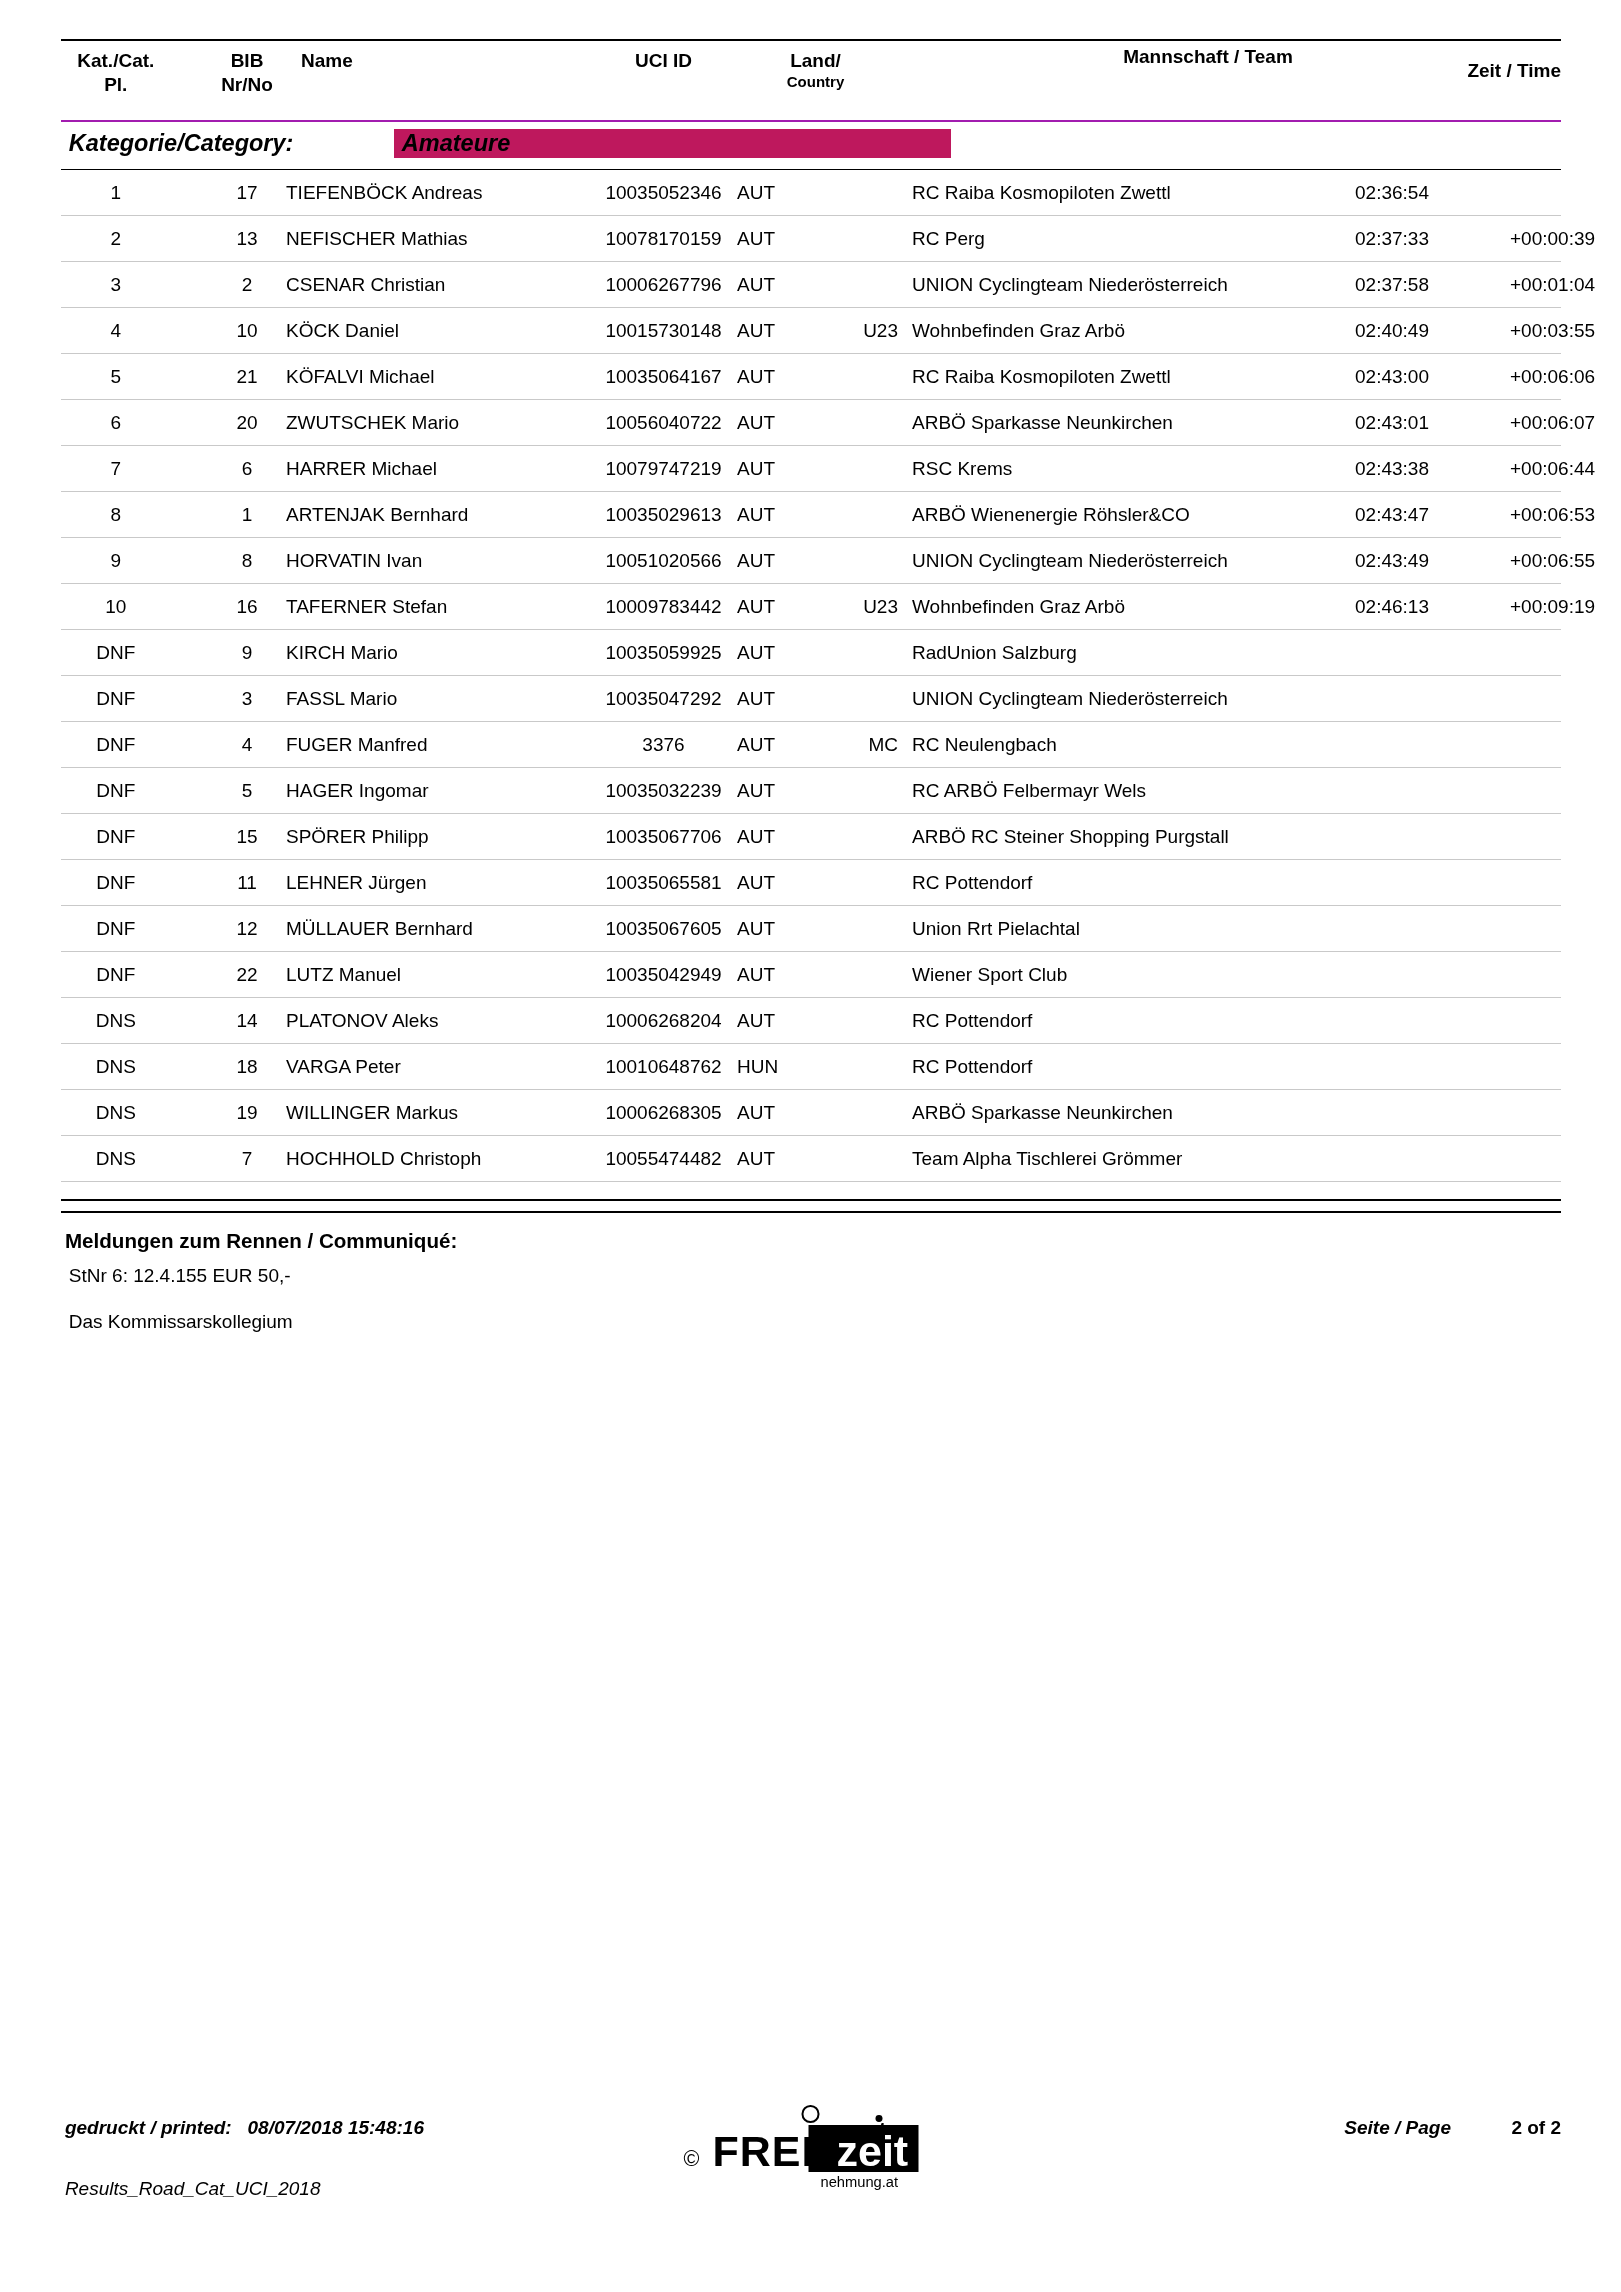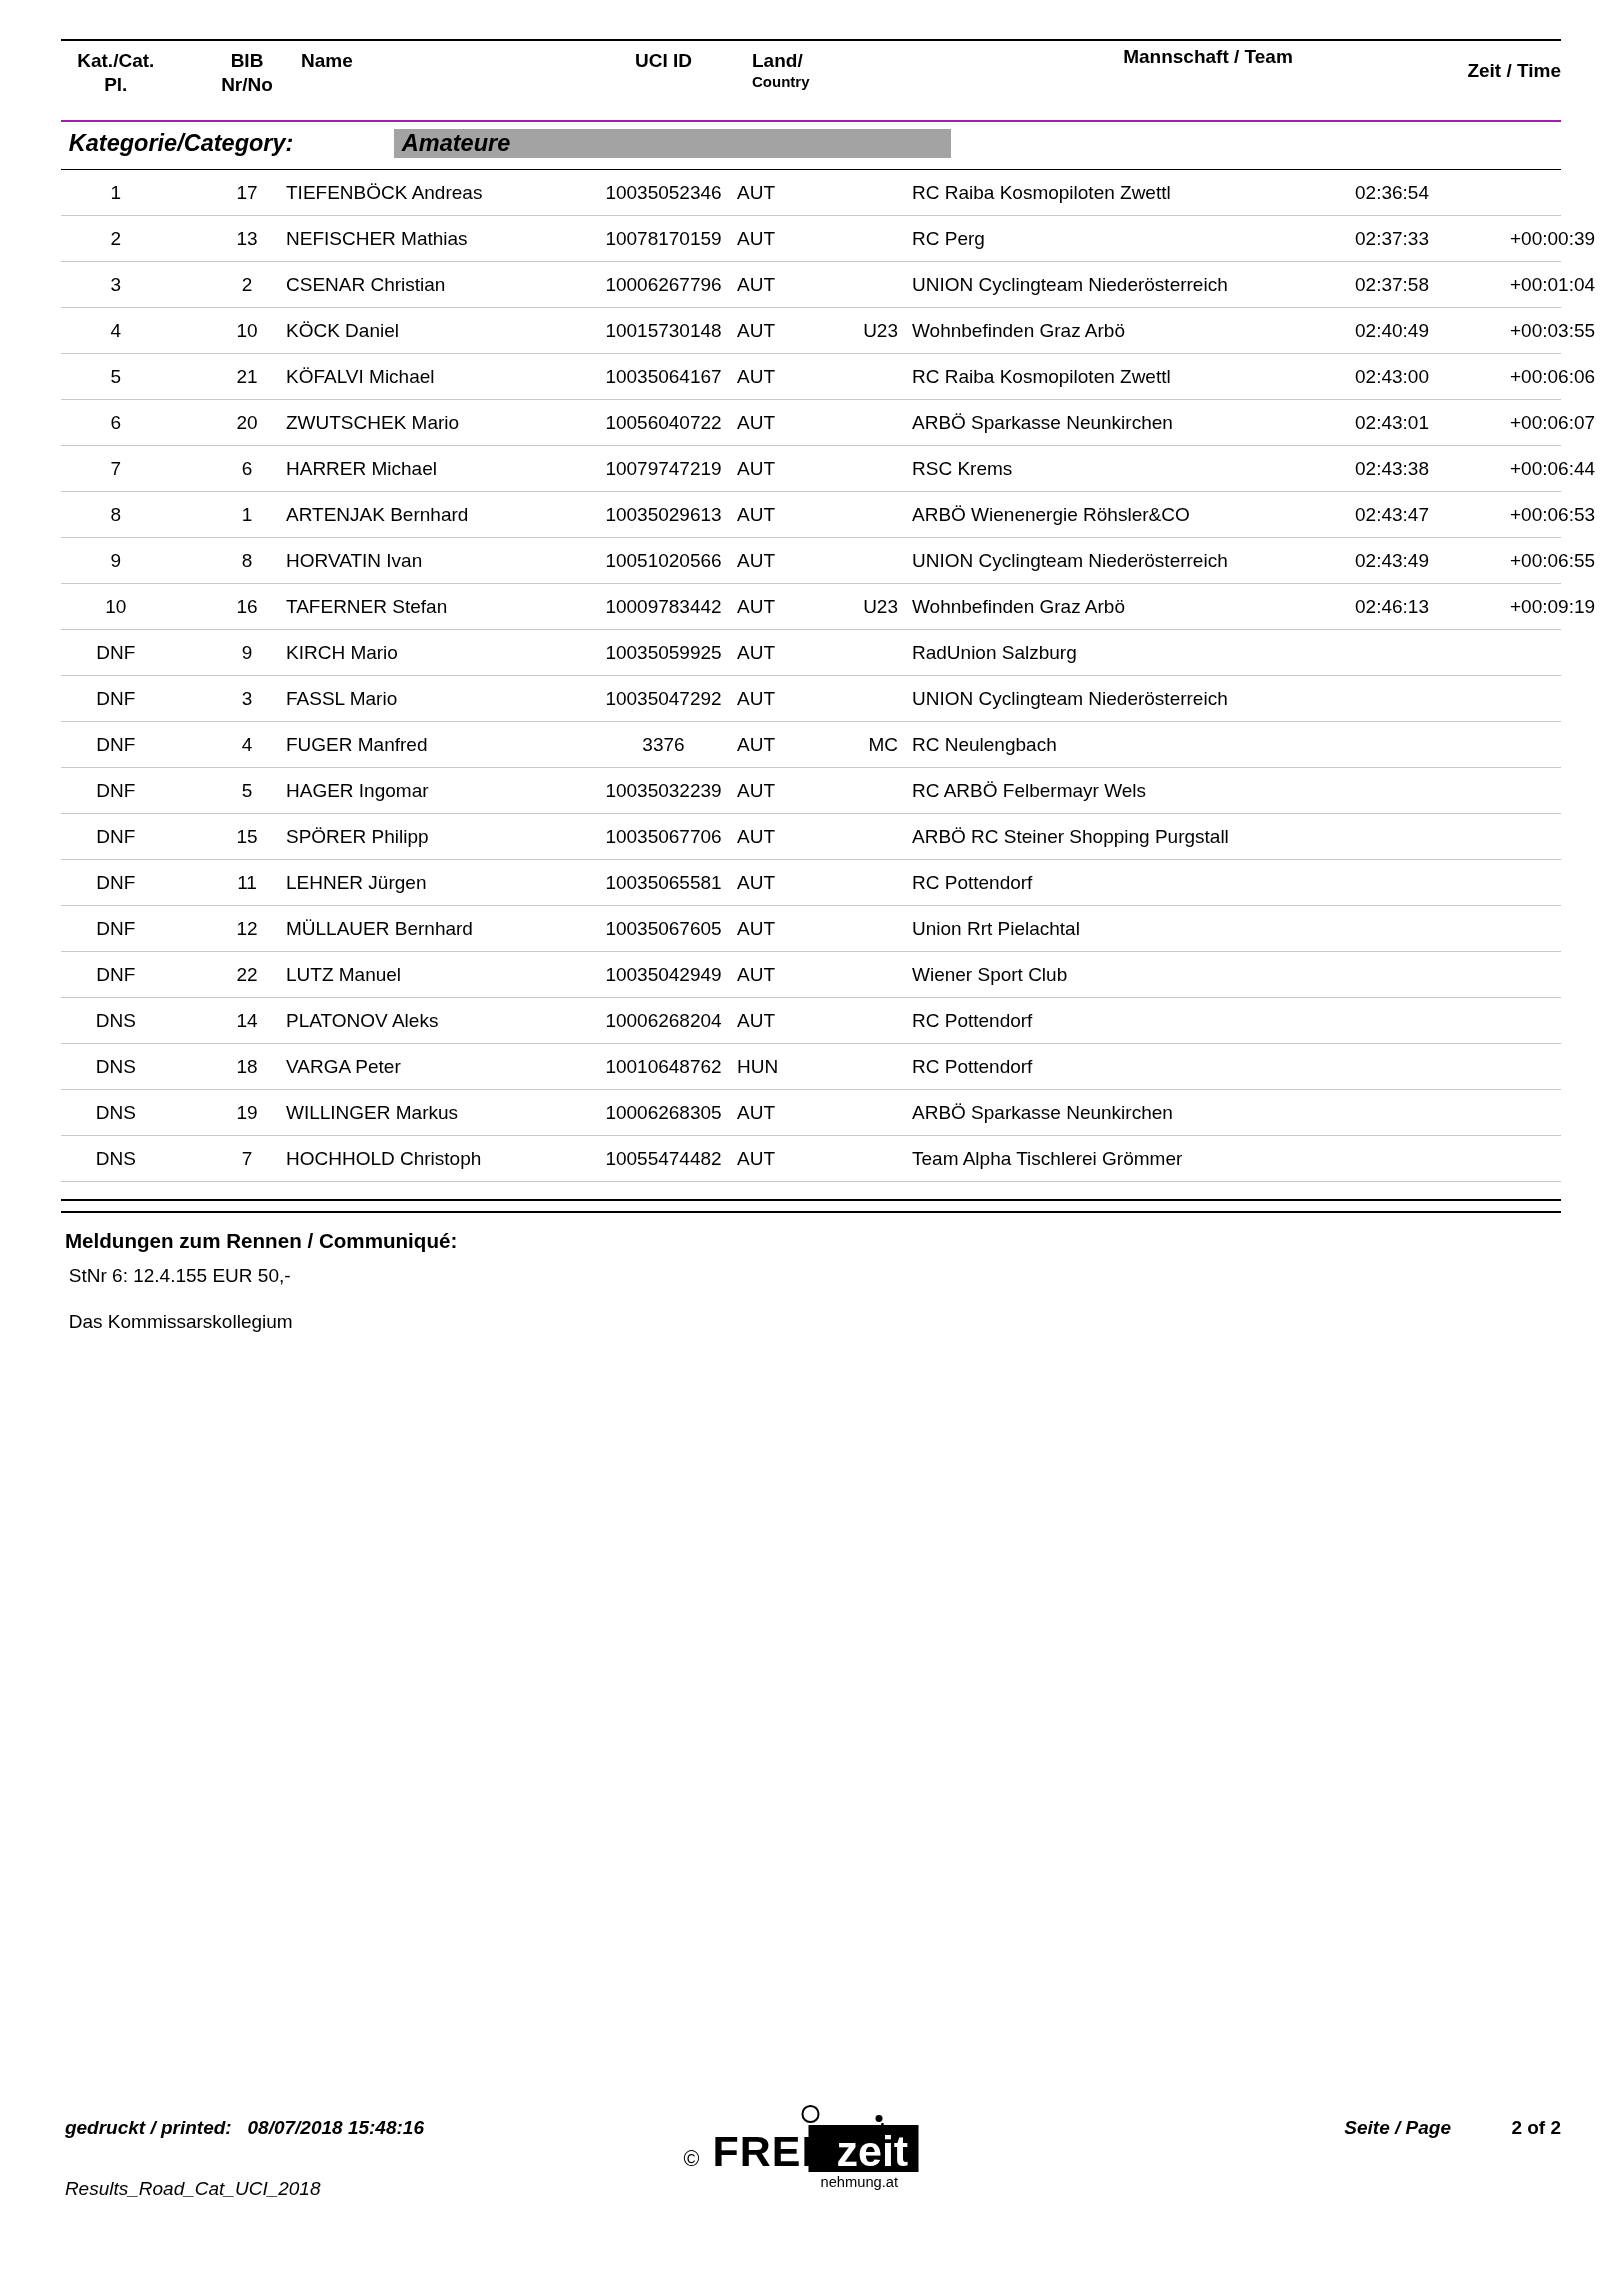--- a/index.html
+++ b/index.html
@@ -40,21 +40,21 @@
   .hdr .cell {
     position: absolute;
     font-size: 19px;
     font-weight: bold;
     line-height: 1.25;
   }
   .hdr .c-kat { left: 7.8px; top: 7.8px; width: 94px; text-align: center; }
   .hdr .c-bib { left: 147px; top: 7.8px; width: 78px; text-align: center; }
   .hdr .c-name { left: 240px; top: 7.8px; }
   .hdr .c-uci { left: 490px; top: 7.8px; width: 225px; text-align: center; }
-  .hdr .c-land { left: 691px; top: 7.8px; width: 127px; text-align: left; }
+  .hdr .c-land { left: 691px; top: 7.8px; width: 127px; text-align: center; }
   .hdr .c-team { left: 941px; top: 3.9px; width: 412px; text-align: center; }
   .hdr .c-time { left: 1304px; top: 17.6px; width: 196px; text-align: right; }
   .hdr .small { font-size: 15px; display: block; }
 
   
   .cat-row {
     position: relative;
     height: 47px;
     border-bottom: 1.5px solid #000;
   }
@@ -65,21 +65,21 @@
     font-size: 23.5px;
     font-weight: bold;
     font-style: italic;
   }
   .cat-value {
     position: absolute;
     left: 333px;
     top: 7.8px;
     width: 557px;
     height: 29px;
-    background: #a3a3a3;
+    background: #be185d;
     font-size: 23.5px;
     font-weight: bold;
     font-style: italic;
     padding-left: 7.8px;
     box-sizing: border-box;
     line-height: 29px;
   }
 
   
   .rows { position: relative; }

